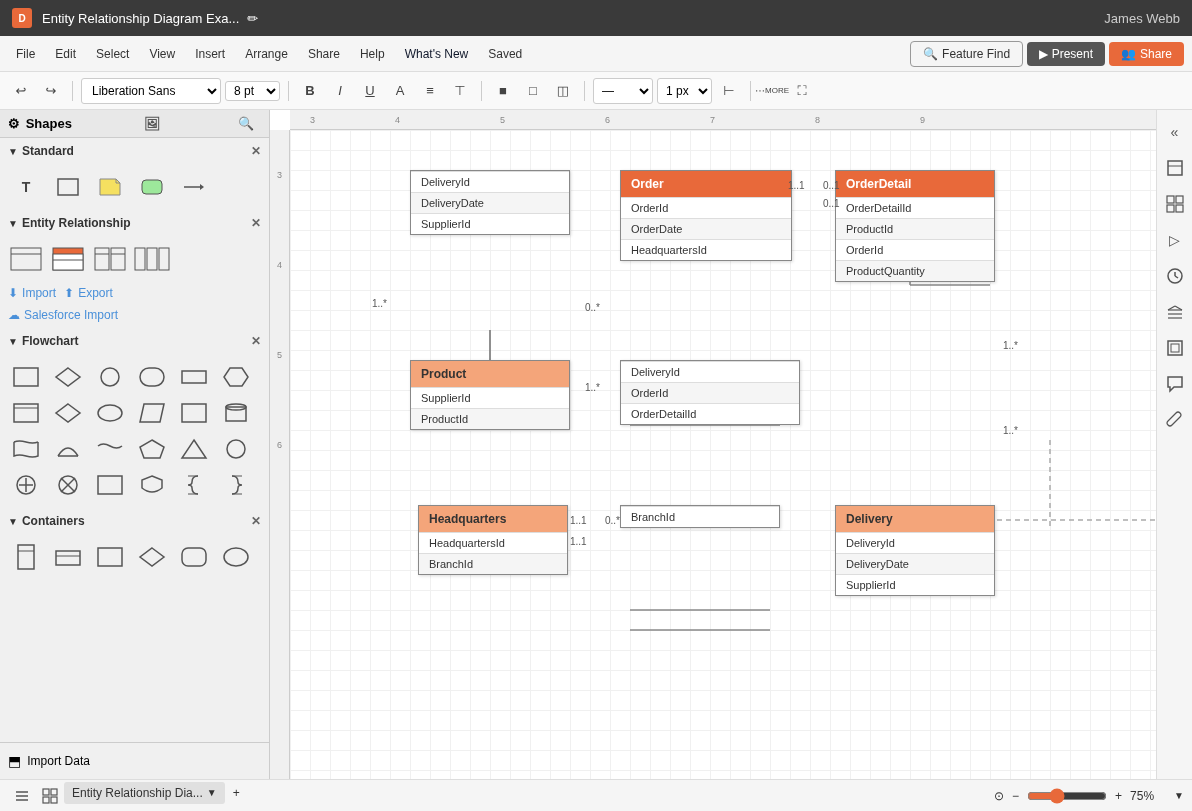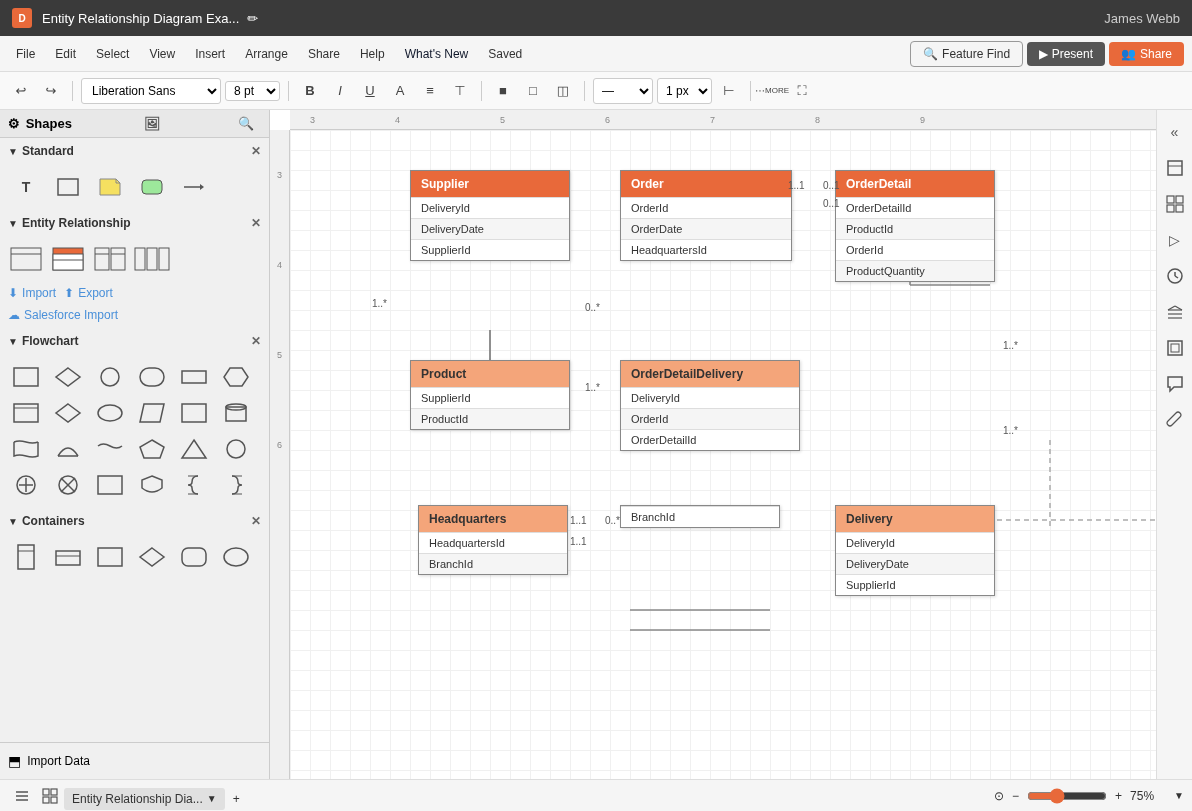--- a/index.html
+++ b/index.html
@@ -242,21 +242,21 @@
       height: 32px;
       background: #f5f5f5;
       border-top: 1px solid #ddd;
       display: flex;
       align-items: center;
       padding: 0 8px;
       font-size: 12px;
       color: #333;
       gap: 8px;
     }
-    .status-left { display: flex; align-items: flex-end; }
+    .status-left { display: flex; align-items: flex-start; }
     .status-right { margin-left: auto; display: flex; align-items: center; gap: 8px; }
     .tab-item {
       display: flex; align-items: center; gap: 4px;
       padding: 4px 8px;
       cursor: pointer; color: #333;
       border-radius: 3px;
     }
     .tab-item.active { background: #e0e0e0; }
     .zoom-slider {
       width: 80px;
@@ -695,21 +695,20 @@
 
           <line x1="340" y1="480" x2="480" y2="480" stroke="#888" stroke-width="1.5"></line>
           <line x1="340" y1="500" x2="480" y2="500" stroke="#888" stroke-width="1.5"></line>
 
           <line x1="680" y1="390" x2="870" y2="390" stroke="#aaa" stroke-width="1.5" stroke-dasharray="5,4"></line>
 
           <line x1="910" y1="200" x2="910" y2="450" stroke="#888" stroke-width="1.5"></line>
         </svg>
 
         <div class="er-entity" style="left:120px; top:40px; width:160px;">
-          <div class="er-header orange">Supplier</div>
           <div class="er-row">DeliveryId</div>
           <div class="er-row alt">DeliveryDate</div>
           <div class="er-row">SupplierId</div>
         </div>
 
         <div class="er-entity" style="left:330px; top:40px; width:172px;">
           <div class="er-header orange">Order</div>
           <div class="er-row">OrderId</div>
           <div class="er-row alt">OrderDate</div>
           <div class="er-row">HeadquartersId</div>
@@ -723,21 +722,20 @@
           <div class="er-row alt">ProductQuantity</div>
         </div>
 
         <div class="er-entity" style="left:120px; top:230px; width:160px;">
           <div class="er-header salmon">Product</div>
           <div class="er-row">SupplierId</div>
           <div class="er-row alt">ProductId</div>
         </div>
 
         <div class="er-entity" style="left:330px; top:230px; width:180px;">
-          <div class="er-header salmon">OrderDetailDelivery</div>
           <div class="er-row">DeliveryId</div>
           <div class="er-row alt">OrderId</div>
           <div class="er-row">OrderDetailId</div>
         </div>
 
         <div class="er-entity" style="left:128px; top:375px; width:140px;">
           <div class="er-header salmon">Headquarters</div>
           <div class="er-row">HeadquartersId</div>
           <div class="er-row alt">BranchId</div>
         </div>

